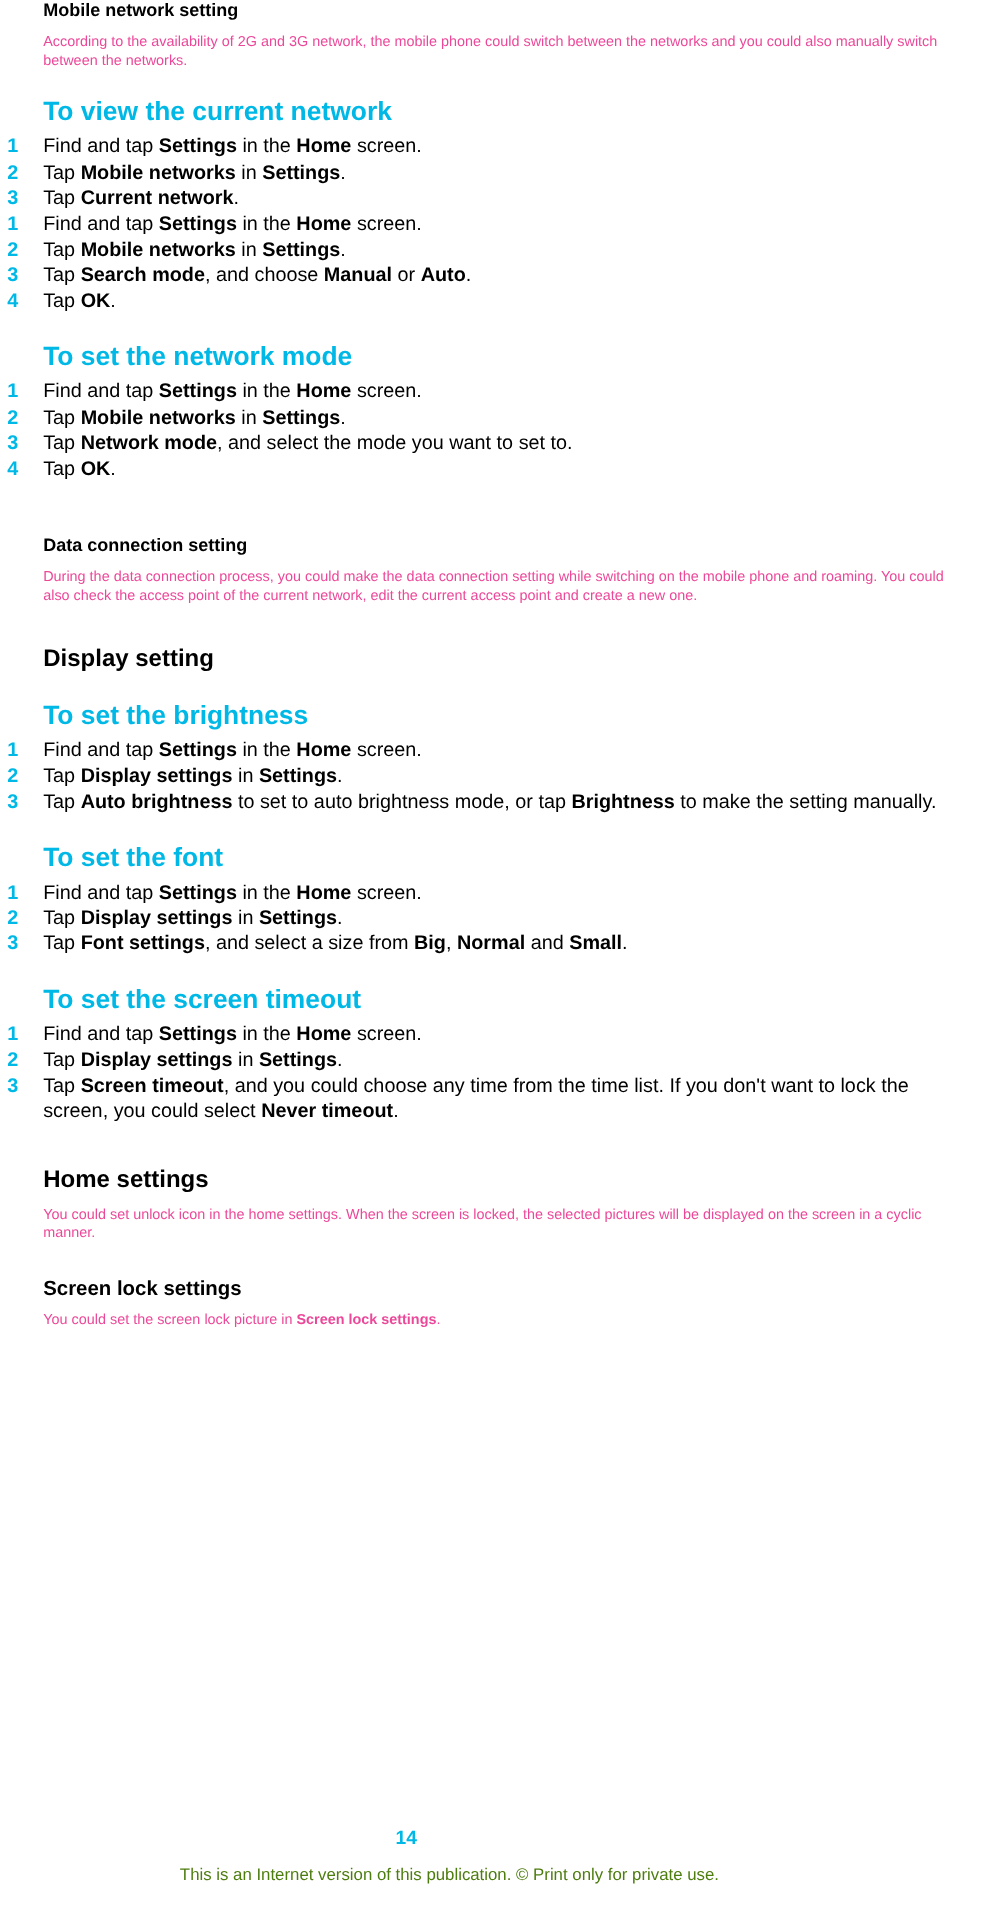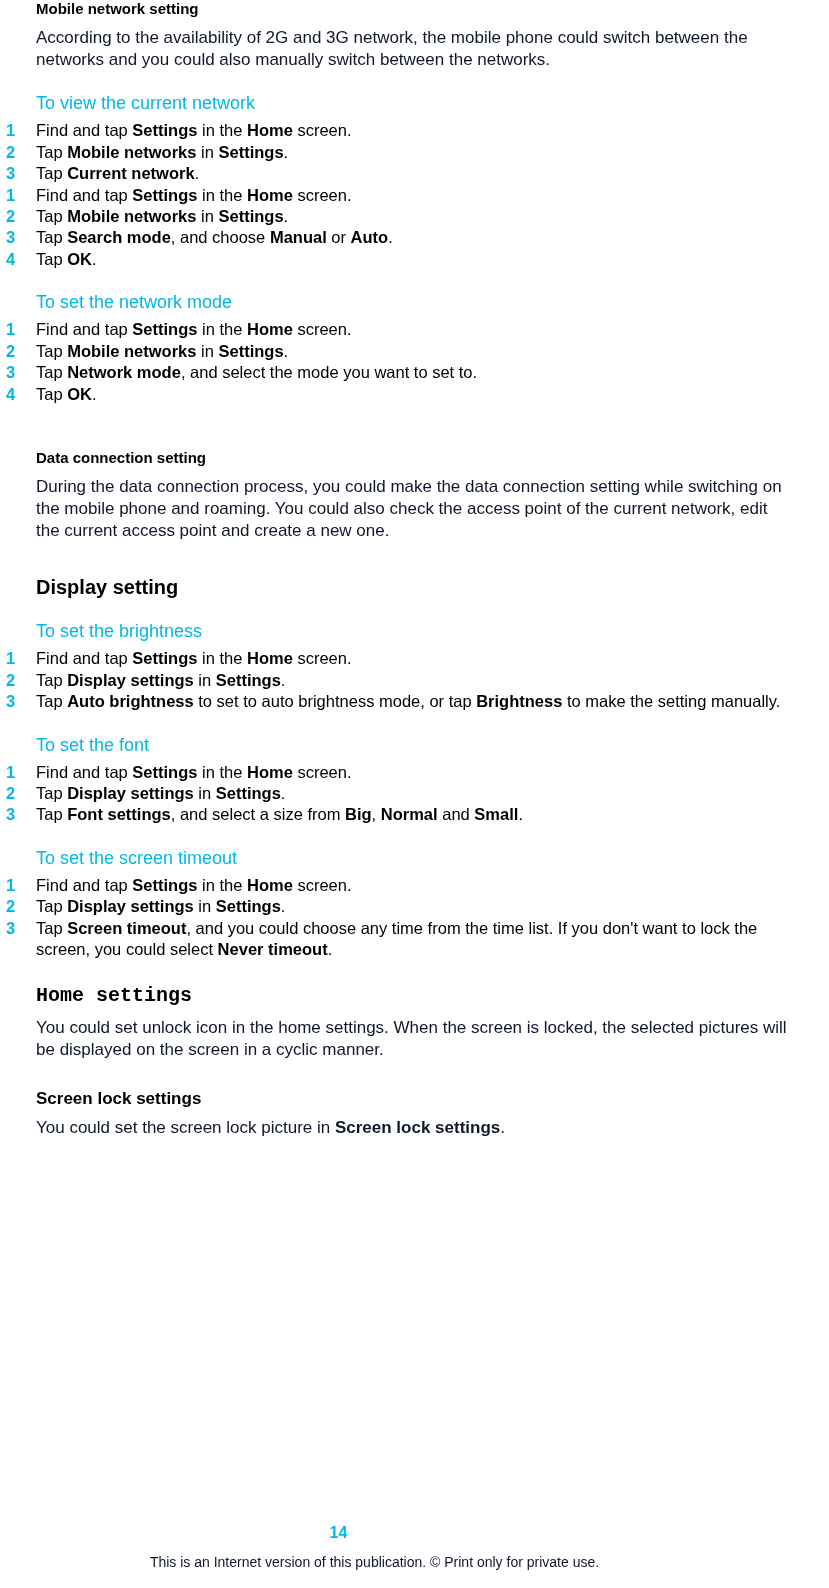--- a/index.html
+++ b/index.html
@@ -19,28 +19,28 @@
     font-size: 15px;
     font-weight: bold;
     color: #000;
     margin-top: 0;
     margin-bottom: 10px;
   }
   h2.section-title.spaced {
     margin-top: 30px;
   }
   p.body {
-    font-size: 17px;
-    color: #0f172a;
+    font-size: 12px;
+    color: #ec4899;
     line-height: 1.3;
     margin-bottom: 6px;
   }
   .sub-heading {
-    font-size: 18px;
-    font-weight: normal;
+    font-size: 22px;
+    font-weight: bold;
     color: #00b8e6;
     margin-top: 22px;
     margin-bottom: 6px;
   }
   .steps {
     margin-left: -30px;
   }
   .step-row {
     display: flex;
     align-items: flex-start;
@@ -76,21 +76,21 @@
     color: #00b8e6;
     font-size: 16px;
     font-weight: bold;
   }
   .footer-note {
     position: absolute;
     bottom: 18px;
     left: 0;
     width: 749px;
     text-align: center;
-    color: #0f172a;
+    color: #4d7c0f;
     font-size: 14px;
   }
   b { font-weight: bold; }
 </style>
 </head>
 <body>
 
 <div class="page">
 
   <h2 class="section-title">Mobile network setting</h2>
@@ -197,21 +197,21 @@
       <div class="step-row">
         <div class="step-num">2</div>
         <div class="step-text">Tap <b>Display settings</b> in <b>Settings</b>.</div>
       </div>
       <div class="step-row">
         <div class="step-num">3</div>
         <div class="step-text">Tap <b>Screen timeout</b>, and you could choose any time from the time list. If you don't want to lock the screen, you could select <b>Never timeout</b>.</div>
       </div>
     </div>
 
-  <h2 class="section-title spaced" style="margin-top:23px; font-size:20px;font-family:Liberation Mono, monospace;">Home settings</h2>
+  <h2 class="section-title spaced" style="margin-top:34px; font-size:20px;">Home settings</h2>
   <p class="body">You could set unlock icon in the home settings. When the screen is locked, the selected pictures will be displayed on the screen in a cyclic manner.</p>
 
   <div class="sub3">Screen lock settings</div>
   <p class="body">You could set the screen lock picture in <b>Screen lock settings</b>.</p>
 
 </div>
 
 <div class="page-number">14</div>
 <div class="footer-note">This is an Internet version of this publication. © Print only for private use.</div>
 

